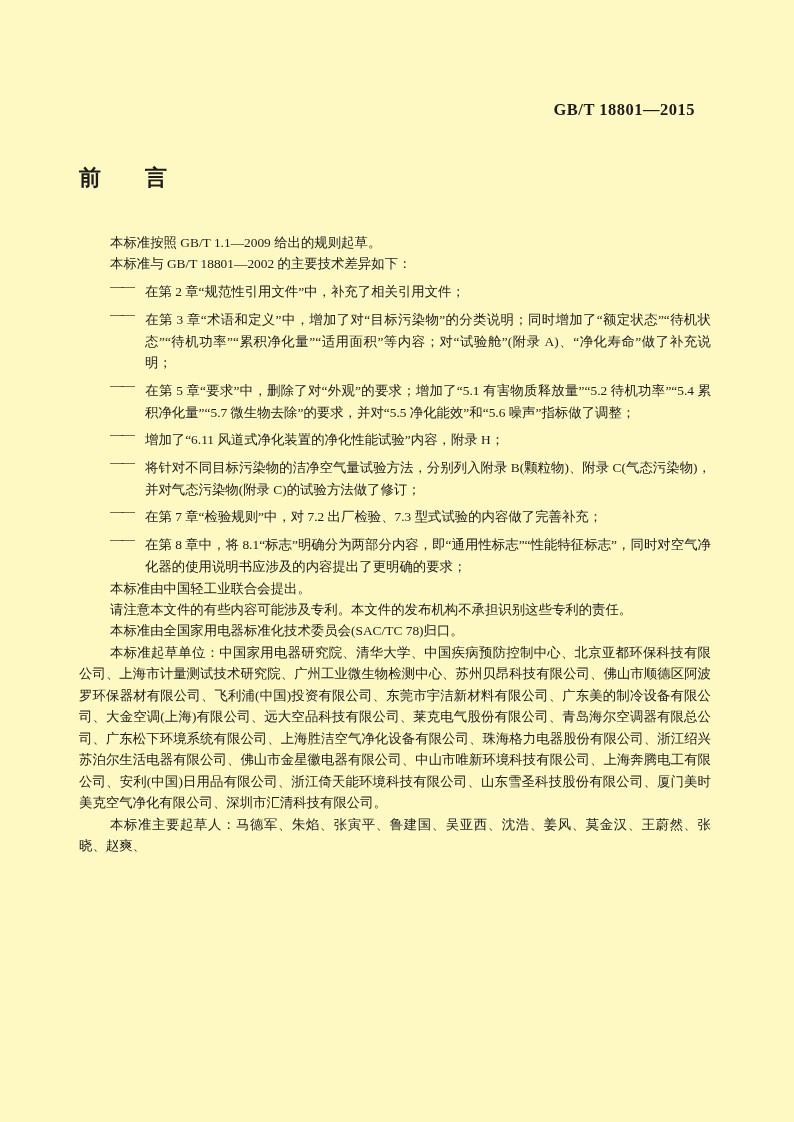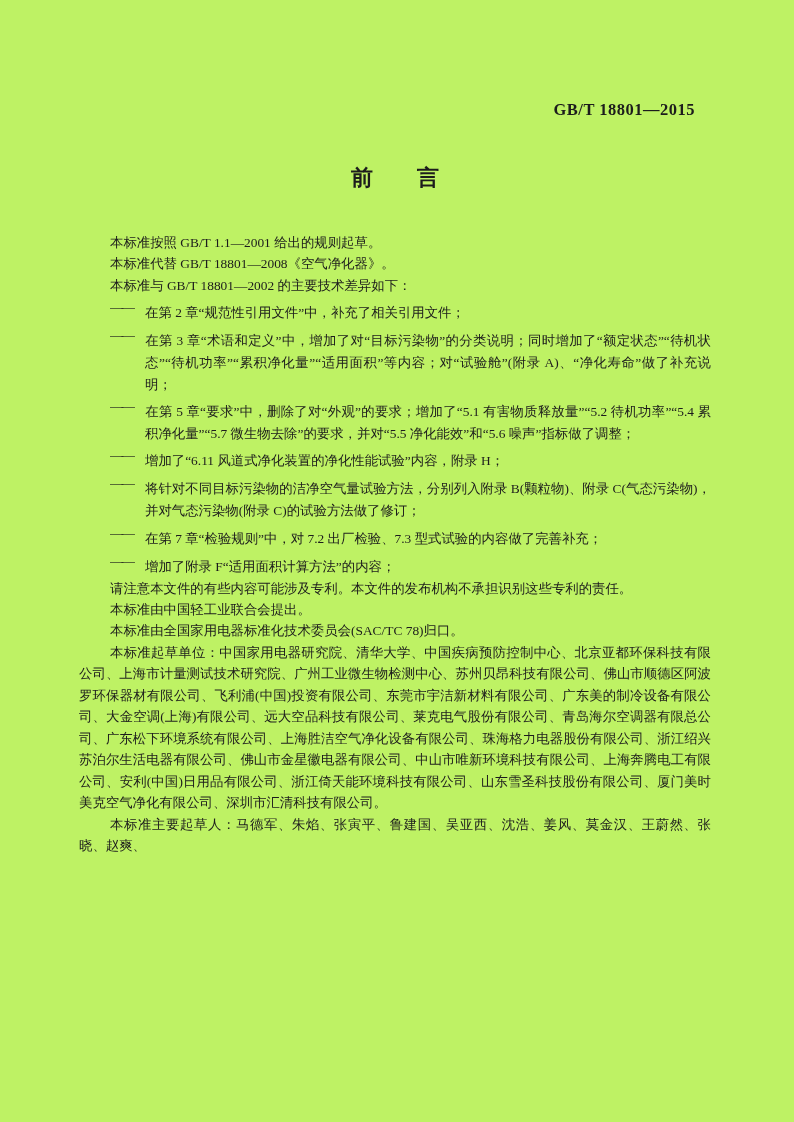--- a/index.html
+++ b/index.html
@@ -1,32 +1,32 @@
 <!DOCTYPE html>
 <html><head>
 <meta charset="utf-8">
 <style>
   html,body{margin:0;padding:0;}
   .page{
     position:relative;
     width:794px;height:1122px;
-    background:#bef264;
+    background:#fef9c3;
     font-family:"Liberation Serif","DejaVu Serif",serif;
     color:#1c1c1c;
     overflow:hidden;
   }
   .doc-number{
     position:absolute;top:100px;right:99px;
     font-size:16.5px;font-weight:bold;
     letter-spacing:0.5px;
     white-space:nowrap;
   }
   .doc-title{
     position:absolute;top:165px;left:79px;width:632px;
-    text-align:center;
+    text-align:left;
     font-size:22px;font-weight:bold;
     line-height:26px;
     white-space:nowrap;
   }
   .foreword-body{
     position:absolute;top:232px;left:79px;width:632px;
     font-size:13.4px;
     line-height:21.45px;
     text-align:justify;
     text-justify:inter-ideograph;
@@ -44,30 +44,29 @@
 <body>
 
 <div class="page">
 
   <div class="doc-number">GB/T 18801—2015</div>
 
   <div class="doc-title">前　　言</div>
 
   <div class="foreword-body">
 
-    <p class="para indent">本标准按照 GB/T 1.1—2001 给出的规则起草。</p>
-      <p class="para indent">本标准代替 GB/T 18801—2008《空气净化器》。</p>
+    <p class="para indent">本标准按照 GB/T 1.1—2009 给出的规则起草。</p>
       <p class="para indent">本标准与 GB/T 18801—2002 的主要技术差异如下：</p>
       <p class="para dash"><span class="dash-marker">——</span>在第 2 章“规范性引用文件”中，补充了相关引用文件；</p>
       <p class="para dash"><span class="dash-marker">——</span>在第 3 章“术语和定义”中，增加了对“目标污染物”的分类说明；同时增加了“额定状态”“待机状态”“待机功率”“累积净化量”“适用面积”等内容；对“试验舱”(附录 A)、“净化寿命”做了补充说明；</p>
       <p class="para dash"><span class="dash-marker">——</span>在第 5 章“要求”中，删除了对“外观”的要求；增加了“5.1 有害物质释放量”“5.2 待机功率”“5.4 累积净化量”“5.7 微生物去除”的要求，并对“5.5 净化能效”和“5.6 噪声”指标做了调整；</p>
       <p class="para dash"><span class="dash-marker">——</span>增加了“6.11 风道式净化装置的净化性能试验”内容，附录 H；</p>
       <p class="para dash"><span class="dash-marker">——</span>将针对不同目标污染物的洁净空气量试验方法，分别列入附录 B(颗粒物)、附录 C(气态污染物)，并对气态污染物(附录 C)的试验方法做了修订；</p>
       <p class="para dash"><span class="dash-marker">——</span>在第 7 章“检验规则”中，对 7.2 出厂检验、7.3 型式试验的内容做了完善补充；</p>
-      <p class="para dash"><span class="dash-marker">——</span>增加了附录 F“适用面积计算方法”的内容；</p>
+      <p class="para dash"><span class="dash-marker">——</span>在第 8 章中，将 8.1“标志”明确分为两部分内容，即“通用性标志”“性能特征标志”，同时对空气净化器的使用说明书应涉及的内容提出了更明确的要求；</p>
+      <p class="para indent">本标准由中国轻工业联合会提出。</p>
       <p class="para indent">请注意本文件的有些内容可能涉及专利。本文件的发布机构不承担识别这些专利的责任。</p>
-      <p class="para indent">本标准由中国轻工业联合会提出。</p>
       <p class="para indent">本标准由全国家用电器标准化技术委员会(SAC/TC 78)归口。</p>
       <p class="para indent">本标准起草单位：中国家用电器研究院、清华大学、中国疾病预防控制中心、北京亚都环保科技有限公司、上海市计量测试技术研究院、广州工业微生物检测中心、苏州贝昂科技有限公司、佛山市顺德区阿波罗环保器材有限公司、飞利浦(中国)投资有限公司、东莞市宇洁新材料有限公司、广东美的制冷设备有限公司、大金空调(上海)有限公司、远大空品科技有限公司、莱克电气股份有限公司、青岛海尔空调器有限总公司、广东松下环境系统有限公司、上海胜洁空气净化设备有限公司、珠海格力电器股份有限公司、浙江绍兴苏泊尔生活电器有限公司、佛山市金星徽电器有限公司、中山市唯新环境科技有限公司、上海奔腾电工有限公司、安利(中国)日用品有限公司、浙江倚天能环境科技有限公司、山东雪圣科技股份有限公司、厦门美时美克空气净化有限公司、深圳市汇清科技有限公司。</p>
       <p class="para indent">本标准主要起草人：马德军、朱焰、张寅平、鲁建国、吴亚西、沈浩、姜风、莫金汉、王蔚然、张晓、赵爽、</p>
   </div>
 
 </div>
 
 </body></html>

